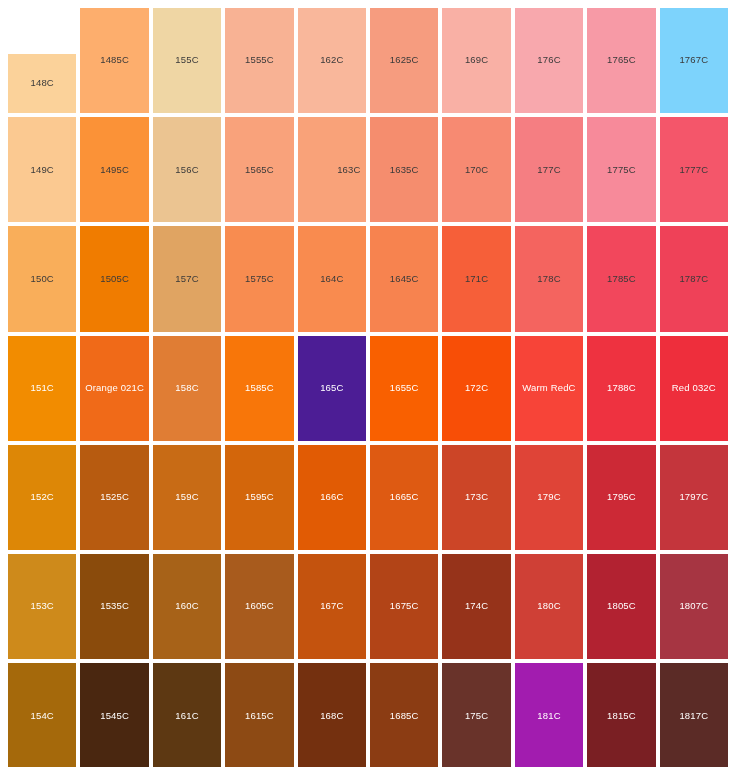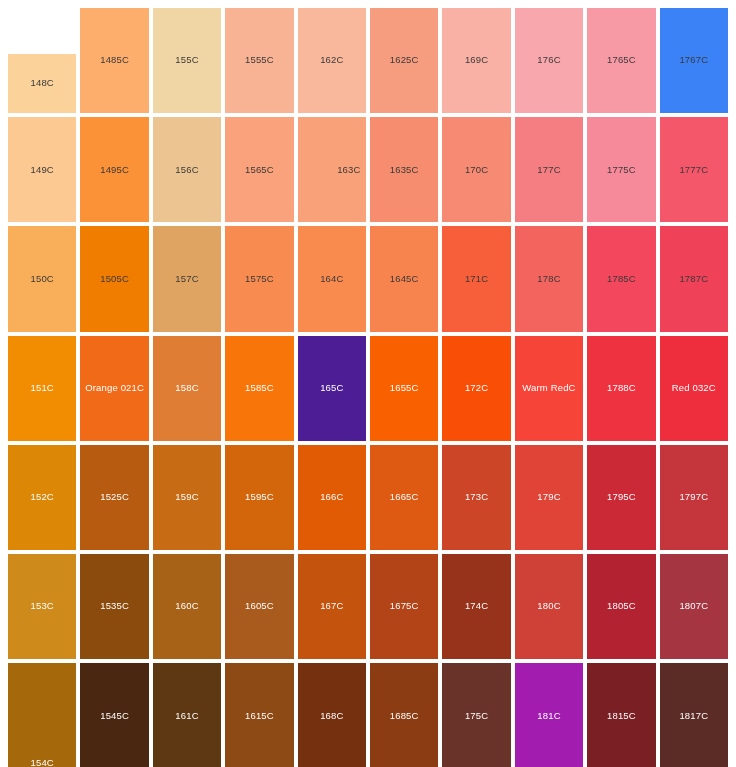--- a/index.html
+++ b/index.html
@@ -64,21 +64,21 @@
     </div>
     <div class="swatch" style="background: rgb(249, 176, 165); color: rgb(58, 58, 58);">
       <span class="swatch-label">169C</span>
     </div>
     <div class="swatch" style="background: rgb(248, 168, 173); color: rgb(58, 58, 58);">
       <span class="swatch-label">176C</span>
     </div>
     <div class="swatch" style="background: rgb(247, 154, 166); color: rgb(58, 58, 58);">
       <span class="swatch-label">1765C</span>
     </div>
-    <div class="swatch" style="background: #3b82f6; color: rgb(58, 58, 58);">
+    <div class="swatch" style="background: #7dd3fc; color: rgb(58, 58, 58);">
       <span class="swatch-label">1767C</span>
     </div>
     <div class="swatch" style="background: rgb(251, 201, 145); color: rgb(58, 58, 58);">
       <span class="swatch-label">149C</span>
     </div>
     <div class="swatch" style="background: rgb(251, 146, 55); color: rgb(58, 58, 58);">
       <span class="swatch-label">1495C</span>
     </div>
     <div class="swatch" style="background: rgb(235, 196, 145); color: rgb(58, 58, 58);">
       <span class="swatch-label">156C</span>
@@ -217,21 +217,21 @@
     </div>
     <div class="swatch" style="background: rgb(207, 64, 54); color: rgb(255, 255, 255);">
       <span class="swatch-label">180C</span>
     </div>
     <div class="swatch" style="background: rgb(178, 34, 49); color: rgb(255, 255, 255);">
       <span class="swatch-label">1805C</span>
     </div>
     <div class="swatch" style="background: rgb(166, 53, 66); color: rgb(255, 255, 255);">
       <span class="swatch-label">1807C</span>
     </div>
-    <div class="swatch" style="background: rgb(165, 105, 11); color: rgb(255, 255, 255); align-items: flex-end;">
+    <div class="swatch" style="background: rgb(165, 105, 11); color: rgb(255, 255, 255);">
       <span class="swatch-label">154C</span>
     </div>
     <div class="swatch" style="background: rgb(74, 39, 16); color: rgb(255, 255, 255);">
       <span class="swatch-label">1545C</span>
     </div>
     <div class="swatch" style="background: rgb(93, 56, 18); color: rgb(255, 255, 255);">
       <span class="swatch-label">161C</span>
     </div>
     <div class="swatch" style="background: rgb(141, 74, 20); color: rgb(255, 255, 255);">
       <span class="swatch-label">1615C</span>

